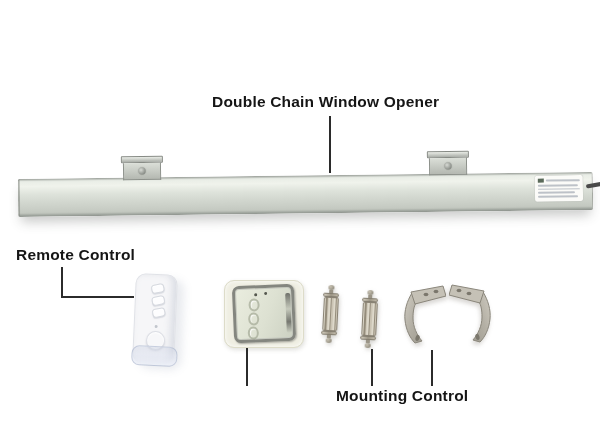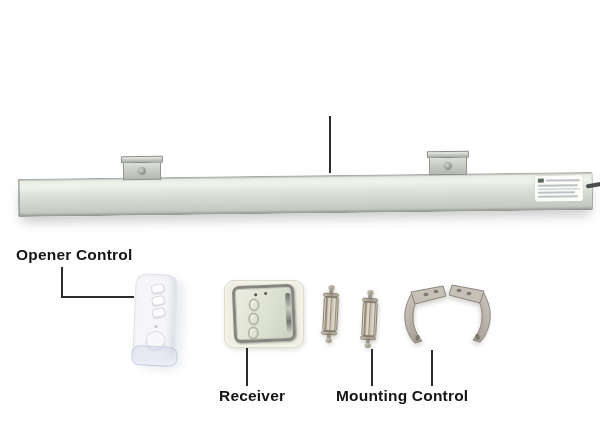--- a/index.html
+++ b/index.html
@@ -75,20 +75,21 @@
 
   
   .bracket{position:absolute;filter:drop-shadow(1px 3px 2px rgba(80,75,60,.22));}
   .mirror{transform:scaleX(-1);}
 </style>
 </head>
 <body>
 
 <div class="stage">
 
+  <div class="label" style="left:212px;top:93px;">Double Chain Window Opener</div>
   <div class="lline v" style="left:329px;top:116px;height:57px;"></div>
 
   <div class="bar">
     <div class="sticker">
       <div style="display:flex;align-items:center;">
         <span class="st-logo"></span>
         <span class="st-line" style="flex:1;margin-top:0;"></span>
       </div>
       <div class="st-line" style="width:95%;"></div>
       <div class="st-line" style="width:100%;"></div>
@@ -104,21 +105,21 @@
       <div class="clip-screw"></div>
     </div>
   </div>
   <div class="clip" style="left:427px;top:151px;transform:rotate(-0.8deg);">
     <div class="clip-top"></div>
     <div class="clip-face">
       <div class="clip-screw"></div>
     </div>
   </div>
 
-  <div class="label" style="left:16px;top:246px;">Opener Control</div>
+  <div class="label" style="left:16px;top:246px;">Remote Control</div>
   <div class="lline v" style="left:61px;top:267px;height:31px;"></div>
   <div class="lline h" style="left:61px;top:296px;width:73px;"></div>
 
   <div class="remote">
     <div class="rbtn" style="left:15px;top:9px;"></div>
     <div class="rbtn" style="left:16px;top:21px;"></div>
     <div class="rbtn" style="left:17px;top:33px;"></div>
     <div class="rdot" style="left:20px;top:50px;"></div>
     <div class="rround" style="left:12px;top:56px;"></div>
     <div class="remote-clip"></div>
@@ -184,16 +185,15 @@
       <ellipse cx="24" cy="10.5" rx="2.4" ry="1.7" fill="#7b776c"></ellipse>
       <ellipse cx="34" cy="7.5" rx="2.4" ry="1.7" fill="#7b776c"></ellipse>
       <ellipse cx="15.5" cy="54" rx="2" ry="3" fill="#7b776c" transform="rotate(15 15.5 54)"></ellipse>
     </svg>
   </div>
 
   <div class="lline v" style="left:246px;top:348px;height:38px;"></div>
   <div class="lline v" style="left:371px;top:349px;height:37px;"></div>
   <div class="lline v" style="left:431px;top:350px;height:36px;"></div>
 
-  <div class="label" style="left:219px;top:387px;">Receiver</div>
   <div class="label" style="left:336px;top:387px;">Mounting Control</div>
 
 </div>
 
 </body></html>

